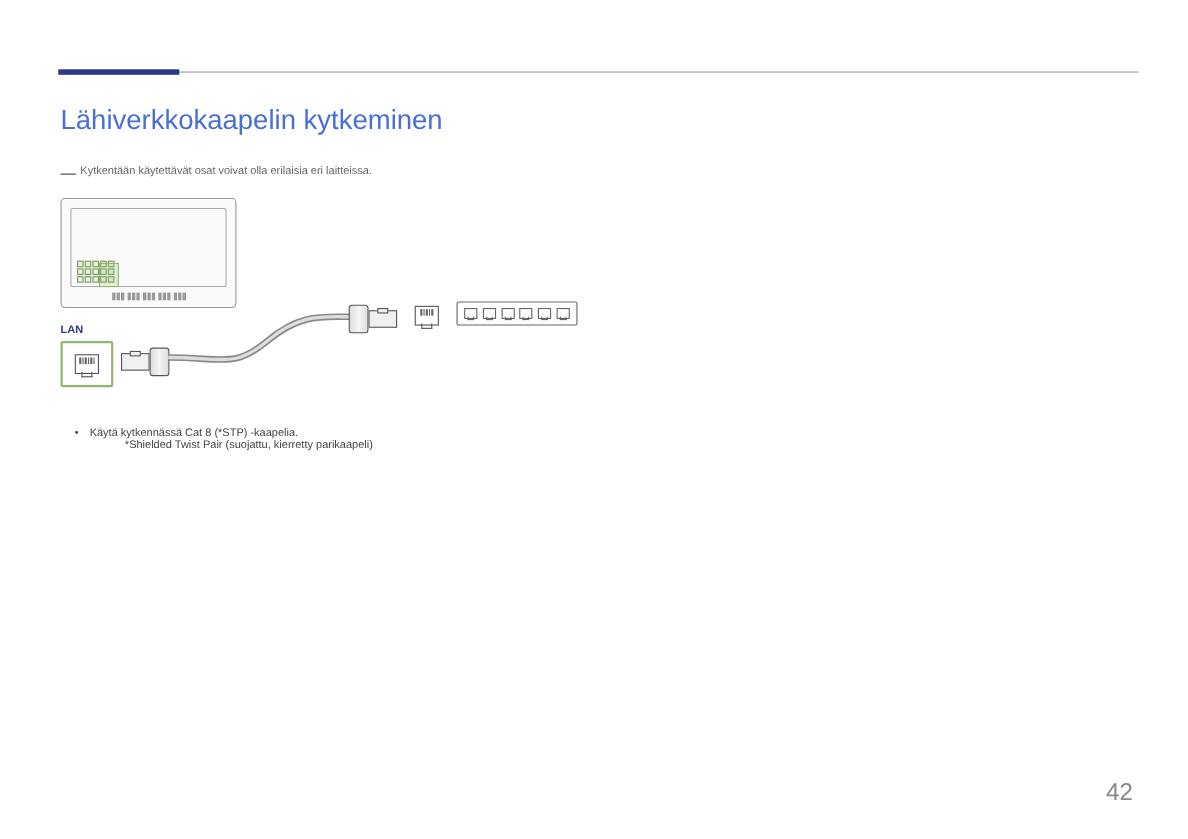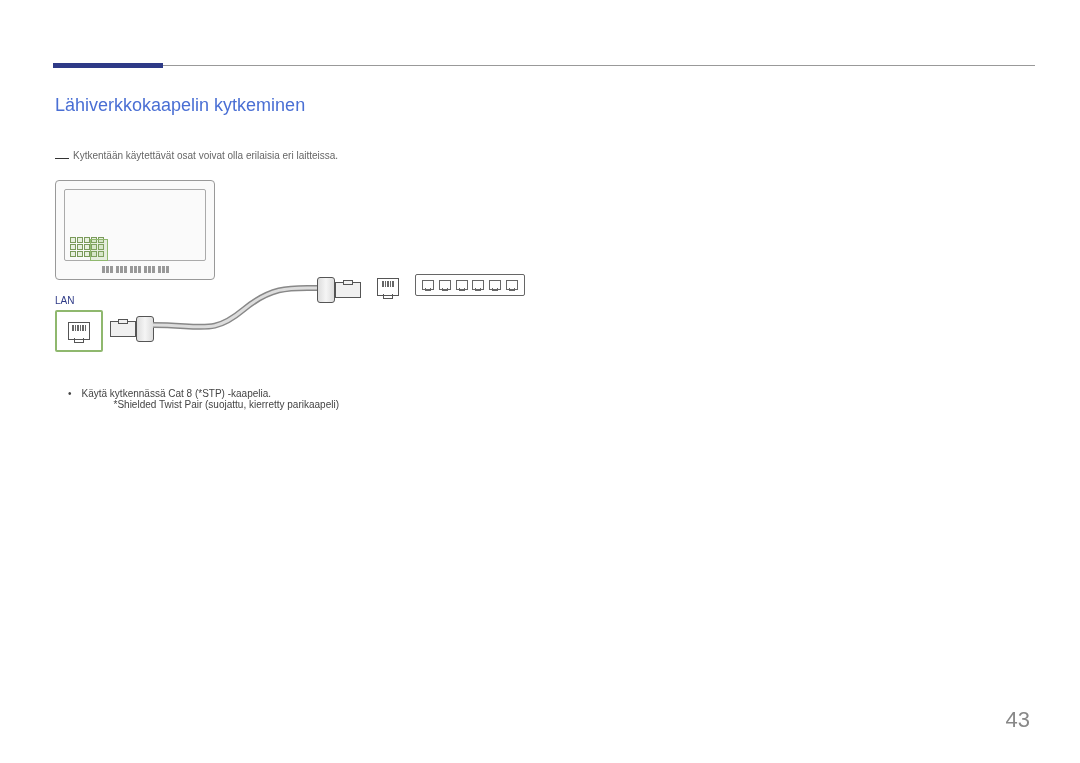--- a/index.html
+++ b/index.html
@@ -27,21 +27,21 @@
       top: 63px;
       left: 53px;
       width: 110px;
       height: 5px;
       background: #2e3a87;
     }
     .page-title {
       position: absolute;
       top: 95px;
       left: 55px;
-      font-size: 18px;
+      font-size: 25px;
       font-weight: 500;
       color: #4a6fd4;
     }
     .note-line {
       position: absolute;
       top: 150px;
       left: 55px;
       font-size: 10px;
       color: #666;
       display: flex;
@@ -123,21 +123,21 @@
       width: 3px;
       height: 7px;
       background: #999;
     }
     
     .lan-label {
       position: absolute;
       top: 115px;
       left: 0px;
       font-size: 10px;
-      font-weight: normal;
+      font-weight: bold;
       color: #2e3a87;
     }
     .lan-port-box {
       position: absolute;
       top: 130px;
       left: 0px;
       width: 48px;
       height: 42px;
       border: 2px solid #8fb86e;
       border-radius: 2px;
@@ -420,13 +420,13 @@
 <div class="bullet-notes">
   <div class="bullet-item">
     <span class="bullet-dot">•</span>
     <div>
       <div>Käytä kytkennässä Cat 8 (*STP) -kaapelia.</div>
       <div class="bullet-sub">*Shielded Twist Pair (suojattu, kierretty parikaapeli)</div>
     </div>
   </div>
 </div>
 
-<div class="page-number">43</div>
+<div class="page-number">42</div>
 
 </body></html>

